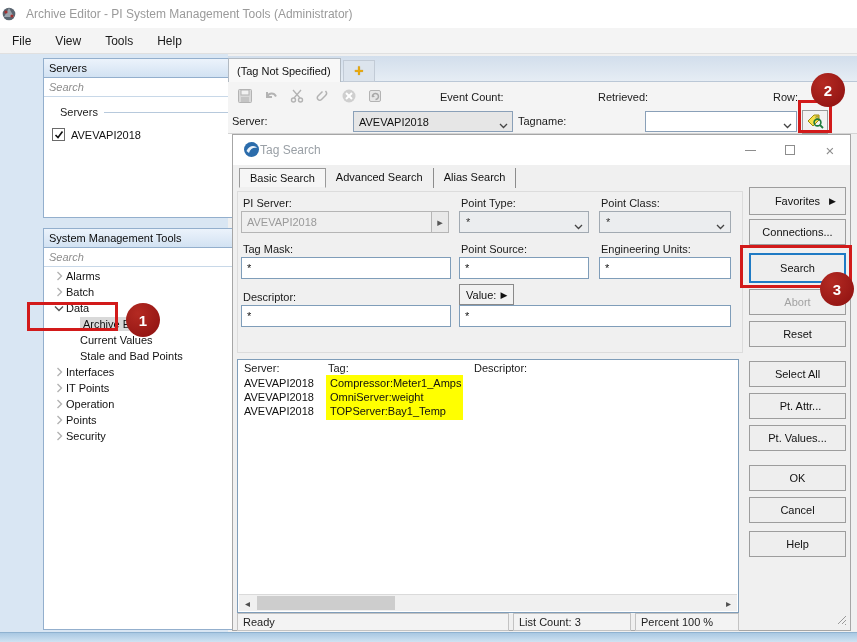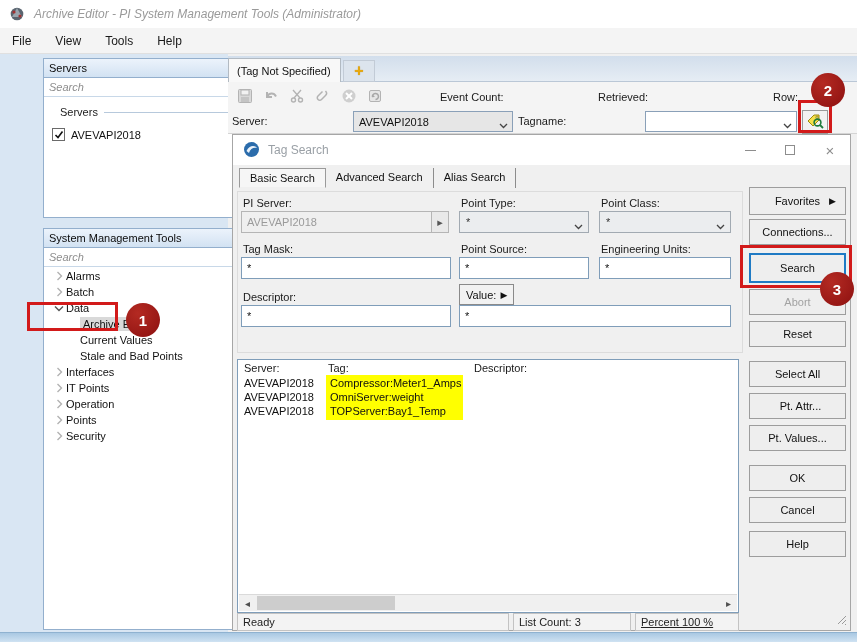--- a/index.html
+++ b/index.html
@@ -8,21 +8,21 @@
     position: relative;
     font-family: "Liberation Sans", sans-serif;
     font-size: 11px;
     color:#111;
     background:#ffffff;
     overflow:hidden;
   }
   .abs { position:absolute; }
 
   
-  .titlebar { left:0; top:0; width:857px; height:28px; background:#fff; display:flex; align-items:center; padding-left:8px;font-style:italic; }
+  .titlebar { left:0; top:0; width:857px; height:28px; background:#fff; display:flex; align-items:center; padding-left:0; }
   .titlebar .title { color:#9a9a9a; font-size:12px; margin-left:8px; }
   .menubar { left:0; top:28px; width:857px; height:26px; background:#f4f4f4; border-bottom:1px solid #e0e0e0; display:flex; align-items:center; }
   .menu-item { padding:4px 12px; color:#1a1a1a; font-size:12px; }
 
   .content-bg { left:0; top:54px; width:857px; height:578px; background:#f0f0f0; }
   .left-region { left:0; top:54px; width:228px; height:578px; background:#d9e6f3; }
   .bottom-strip { left:0; top:632px; width:857px; height:10px; background:linear-gradient(#a9c8e2,#cfe2f2); border-top:1px solid #8fb2d0; }
 
   
   .panel { position:absolute; background:#fff; border:1px solid #8fa; border:1px solid #93afcd;margin-left:40px; }
@@ -53,21 +53,21 @@
   .fld-label { position:absolute; color:#1a1a1a; }
 
   .combo { position:absolute; height:21px; border:1px solid #8aa0b8; background:#fff; display:flex; align-items:center; padding-left:5px; }
   .combo.gray { background:#e6e6e6; }
   .combo .dd { position:absolute; right:4px; top:7px; }
   .tagsearch-btn { position:absolute; width:26px; height:24px; border:1px solid #9a9a9a; background:#f2f2f2; display:flex; align-items:center; justify-content:center; }
 
   
   .dialog { left:232px; top:134px; width:619px; height:497px; background:#f0f0f0; border:1px solid #a6a6a6; z-index:10; }
   .dlg-titlebar { position:absolute; left:0; top:0; width:100%; height:30px; background:#fff; display:flex; align-items:center; padding-left:10px; }
-  .dlg-title { color:#9aa0a6; font-size:12px; margin-left:8px; flex:1; }
+  .dlg-title { color:#9aa0a6; font-size:12px; flex:1; }
   .win-btn { width:40px; height:30px; display:flex; align-items:center; justify-content:center; color:#8d8d8d; }
   .min-bar { width:11px; height:1px; background:#8d8d8d; }
   .max-box { width:10px; height:10px; border:1px solid #8d8d8d; }
   .close-x { font-size:15px; color:#8d8d8d; }
 
   .dlg-tabs { position:absolute; left:6px; top:33px; display:flex; height:20px; }
   .dlg-tab { padding:3px 10px 2px 10px; border-right:1px solid #8c8c8c; color:#111; }
   .dlg-tab.active { background:#f6f6f6; border:1px solid #9a9a9a; border-bottom:1px solid #f0f0f0; }
 
   .groupbox { position:absolute; left:4px; top:56px; width:506px; height:162px; border:1px solid #dcdcdc; background:#f0f0f0; }
@@ -416,21 +416,21 @@
       <span class="hs-arrow" style="right:0;">▸</span>
     </div>
   </div>
 
   <div class="statusbar-cell" style="left:4px; top:478px; width:272px;">
     <span>Ready</span>
   </div>
   <div class="statusbar-cell" style="left:280px; top:478px; width:118px;">
     <span>List Count: 3</span>
   </div>
-  <div class="statusbar-cell" style="left:402px; top:478px; width:104px;text-decoration:underline;">
+  <div class="statusbar-cell" style="left:402px; top:478px; width:104px;">
     <span>Percent 100 %</span>
   </div>
 
   <div class="dbtn" style="top:52px; height:28px;">
     <span>Favorites</span>
     <span class="side-arrow">▶</span>
   </div>
   <div class="dbtn" style="top:84px;">
     <span>Connections...</span>
   </div>

